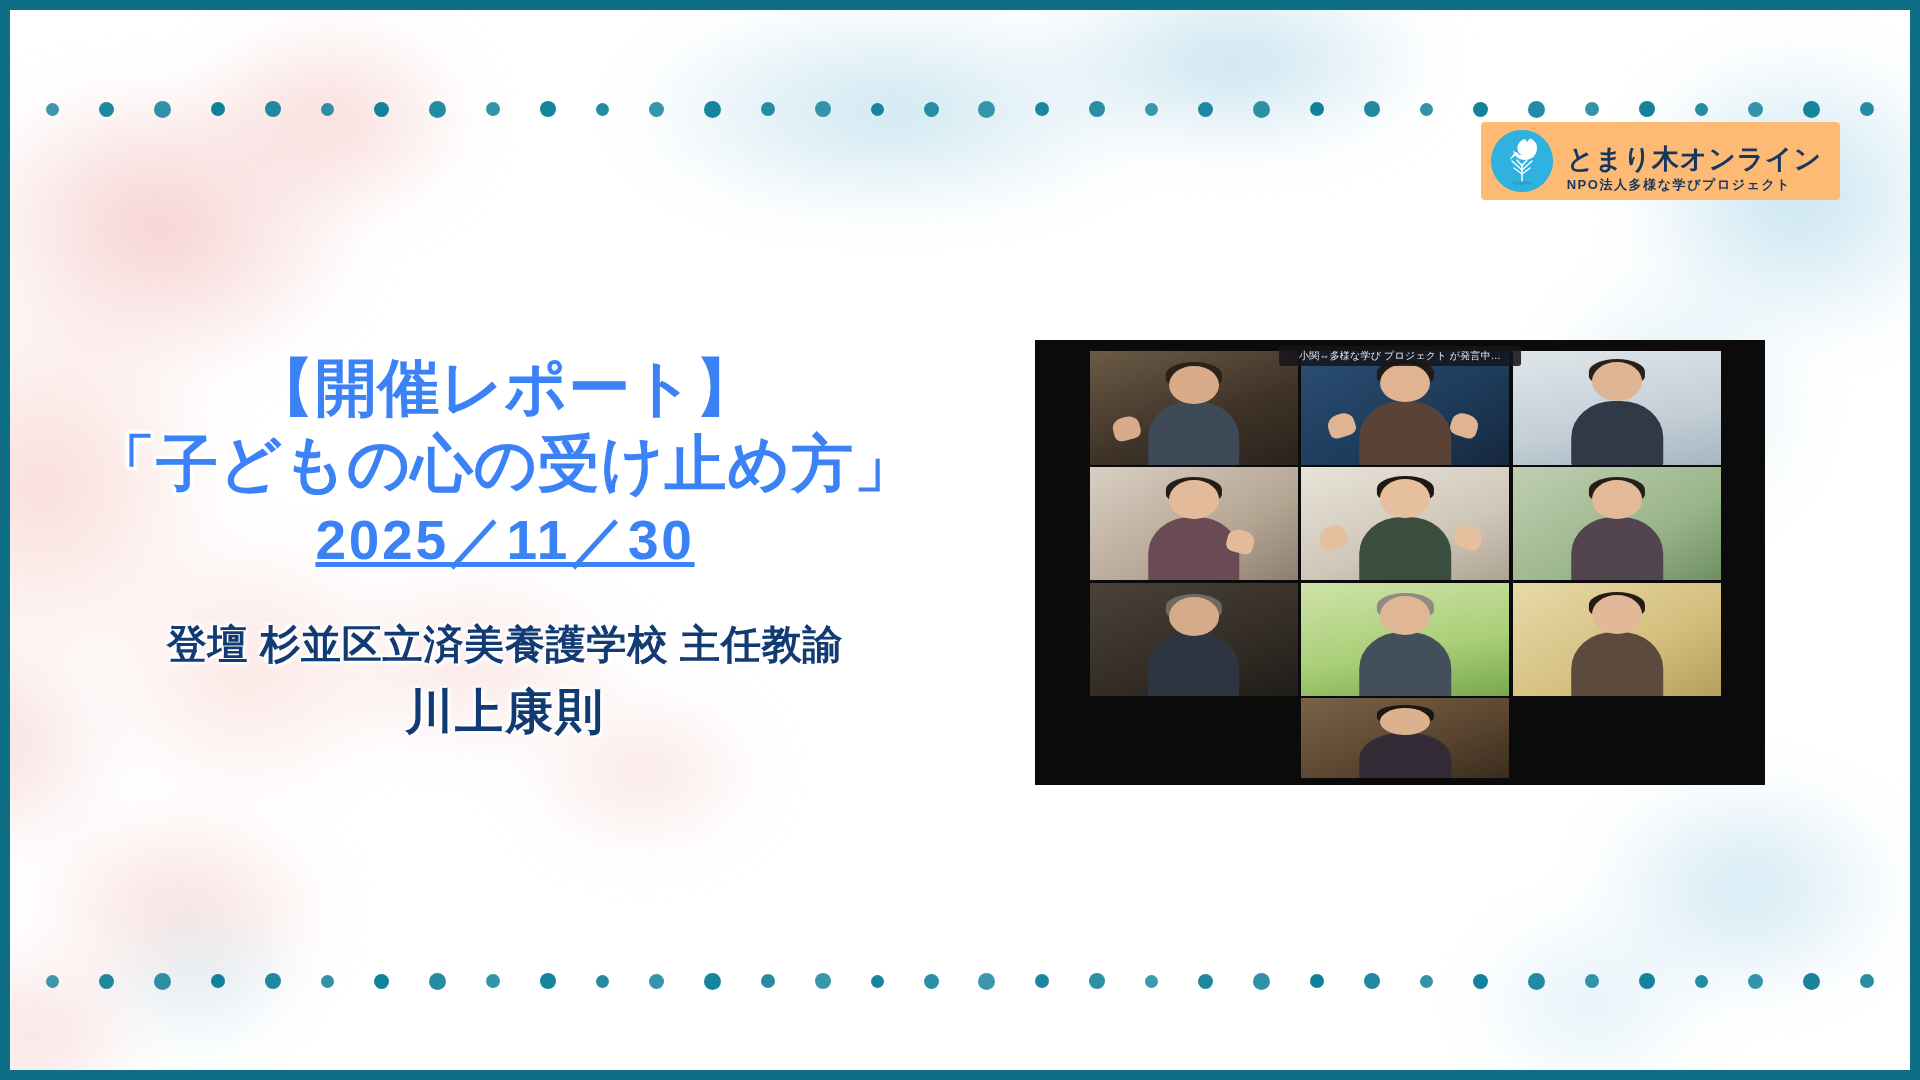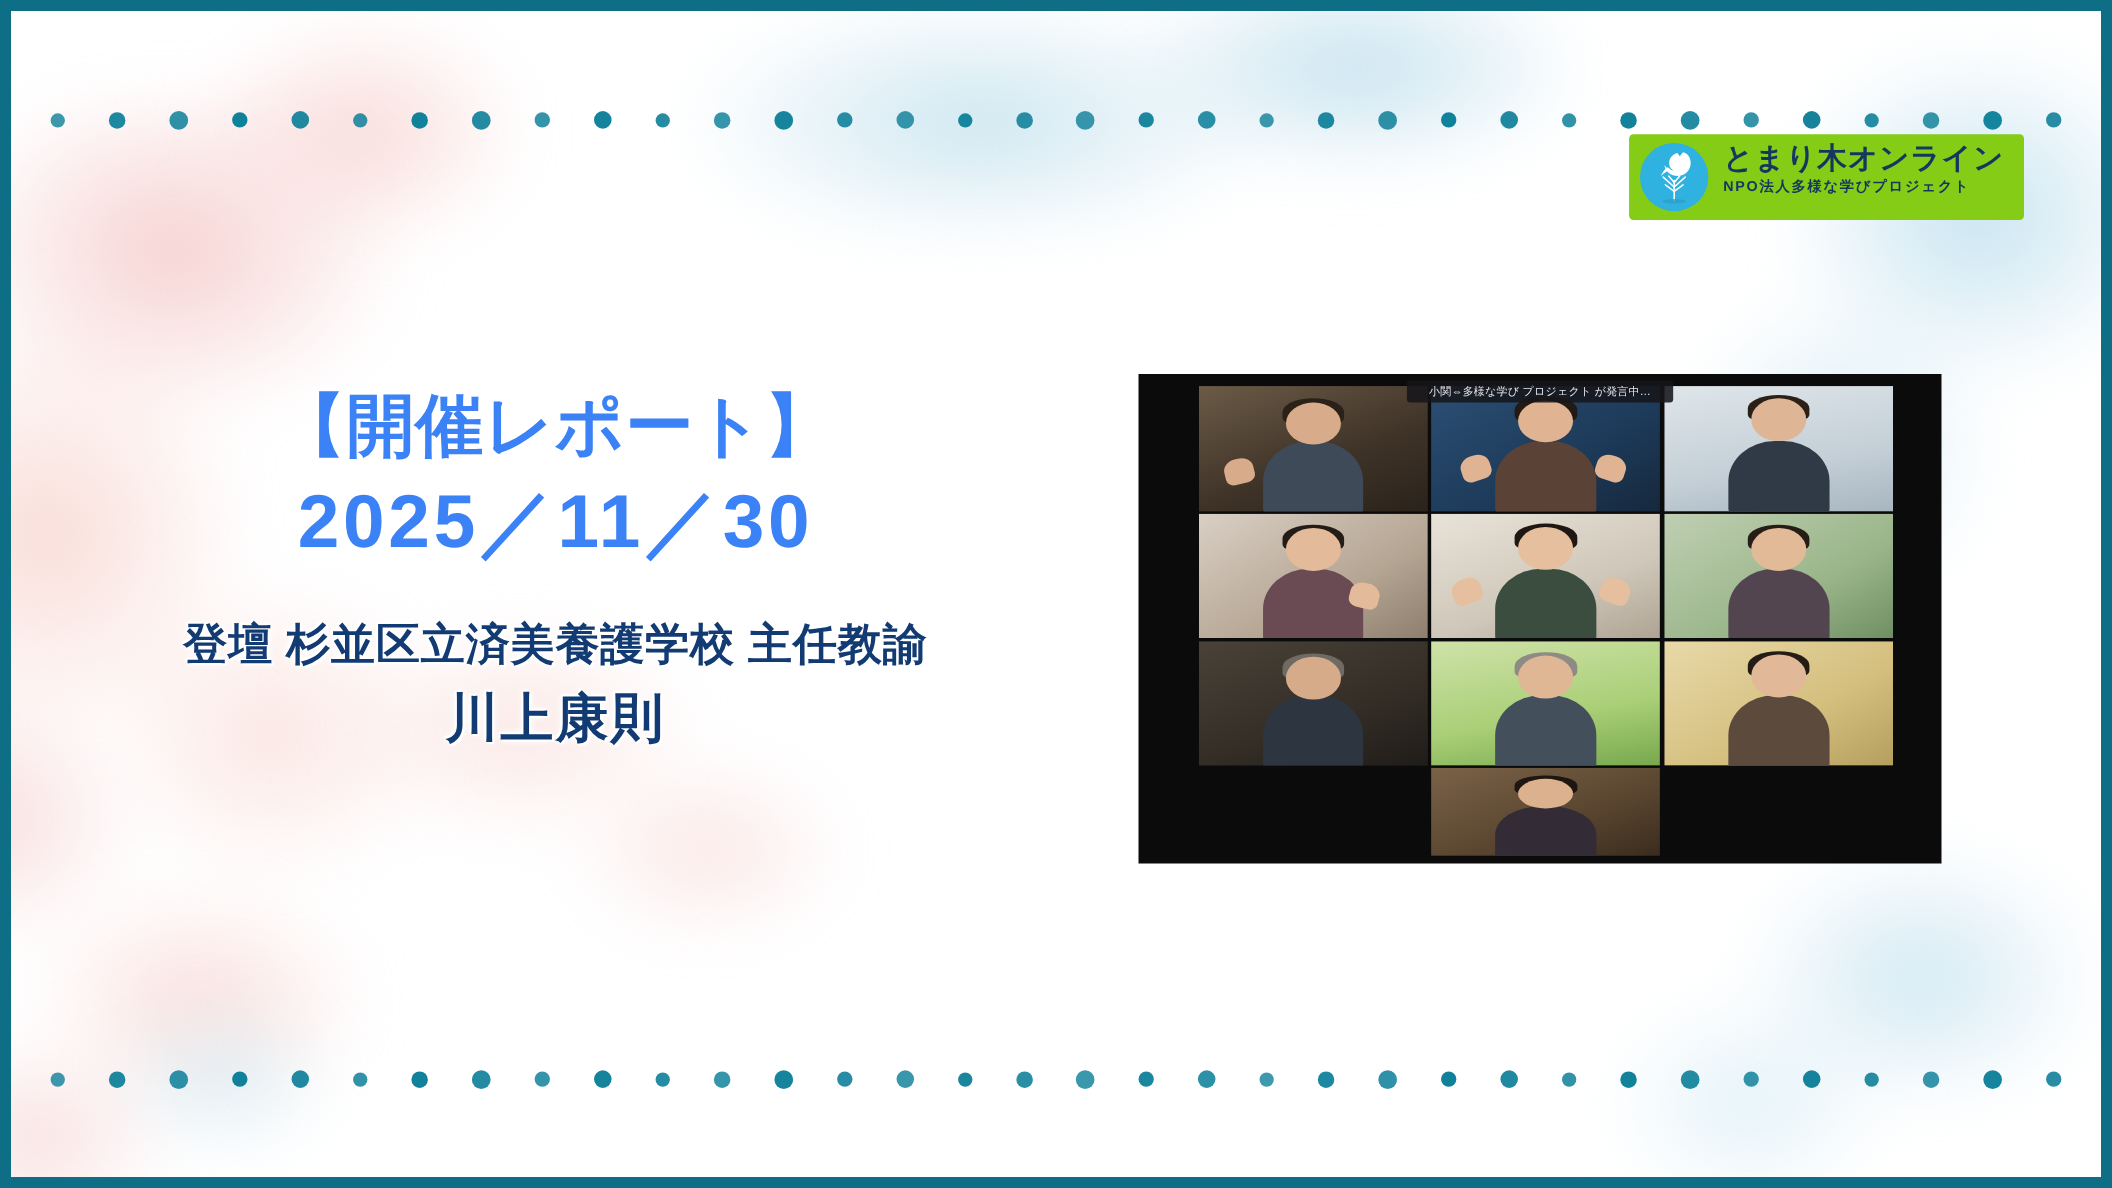--- a/index.html
+++ b/index.html
@@ -110,23 +110,23 @@
     flex: 0 0 auto;
   }
 
   
   .logo-card {
     position: absolute;
     z-index: 20;
     right: 80px;
     top: 122px;
     display: flex;
-    align-items: flex-start;
+    align-items: flex-end;
     gap: 14px;
-    background: #84cc16;
+    background: #fdba74;
     padding: 8px 18px 8px 10px;
     border-radius: 4px;
   }
   .logo-mark {
     width: 62px; height: 62px;
     border-radius: 50%;
     background: #30b2e0;
     position: relative;
     flex: 0 0 auto;
     overflow: hidden;
@@ -176,21 +176,21 @@
   }
   .title-line {
     color: #3b82f6;
     font-weight: 700;
     text-shadow:
       0 0 8px #fff, 0 0 8px #fff, 0 0 12px #fff,
       3px 3px 0 #fff, -3px -3px 0 #fff, 3px -3px 0 #fff, -3px 3px 0 #fff;
   }
   .title-1 { font-size: 62px; line-height: 1.22; letter-spacing: .01em; }
   .title-2 { font-size: 62px; line-height: 1.22; letter-spacing: .01em; }
-  .title-3 { font-size: 68px; line-height: 1.30; letter-spacing: .05em; margin-top: 4px; }
+  .title-3 { font-size: 55px; line-height: 1.30; letter-spacing: .05em; margin-top: 4px; text-decoration: underline; }
 
   .speaker-role {
     margin-top: 40px;
     font-size: 40px;
     font-weight: 700;
     color: #123a73;
     letter-spacing: .02em;
     text-shadow:
       0 0 8px #fff, 0 0 8px #fff, 2px 2px 0 #fff, -2px -2px 0 #fff;
   }
@@ -394,20 +394,21 @@
     </div>
     <div class="logo-text-wrap">
       <span class="logo-title">とまり木オンライン</span>
       <span class="logo-sub">NPO法人多様な学びプロジェクト</span>
     </div>
   </div>
 
 
   <div class="left-block">
     <div class="title-line title-1">【開催レポート】</div>
+    <div class="title-line title-2">「子どもの心の受け止め方」</div>
     <div class="title-line title-3">2025／11／30</div>
     <div class="speaker-role">登壇 杉並区立済美養護学校 主任教諭</div>
     <div class="speaker-name">川上康則</div>
   </div>
 
   <div class="photo-wrap">
     <div class="zoom-grid" id="zoom-grid">
         <div class="tile" style="left: 7.5%; top: 2.5%; width: 28.5%; height: 25.5%;">
           <div class="bg" style="background: linear-gradient(160deg, rgb(107, 91, 71), rgb(63, 51, 40) 58%, rgb(42, 35, 27));"></div>
           <div class="person" style="background: rgb(62, 74, 87);"></div>

